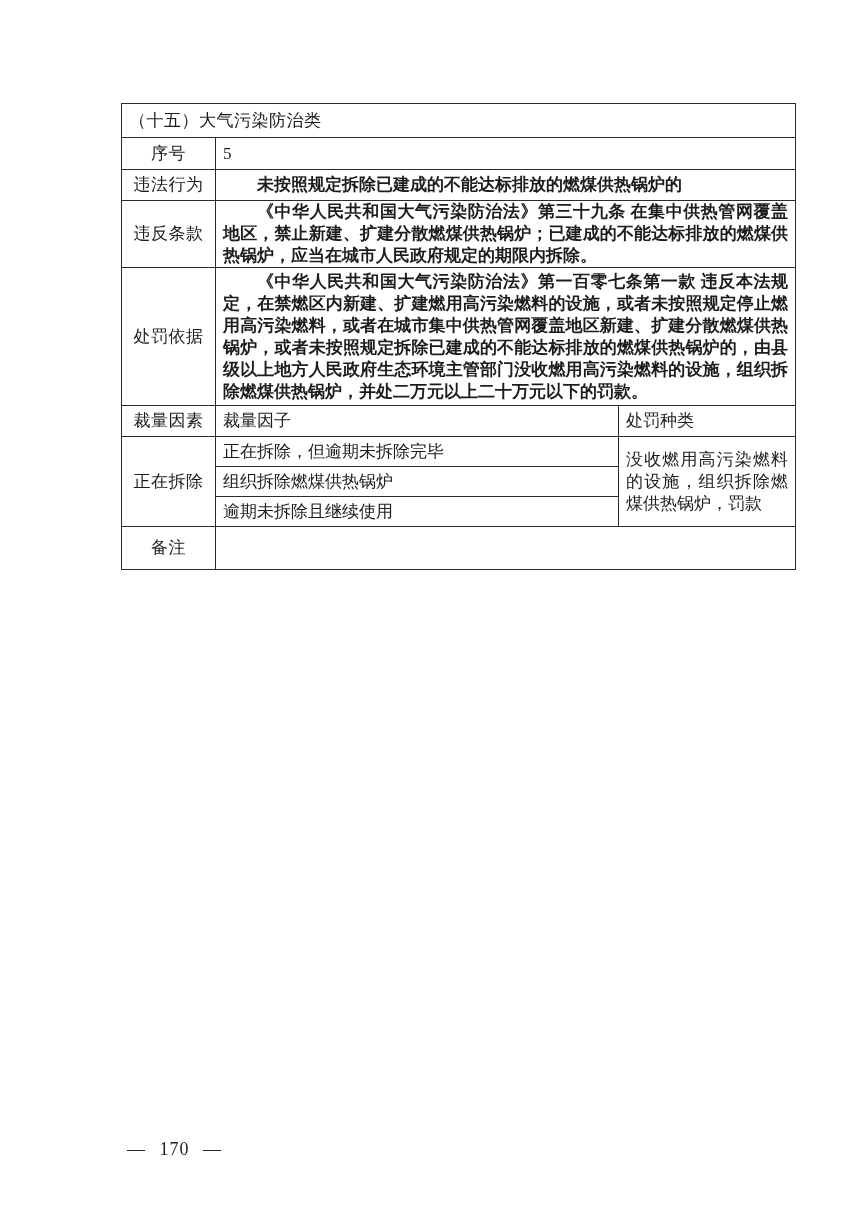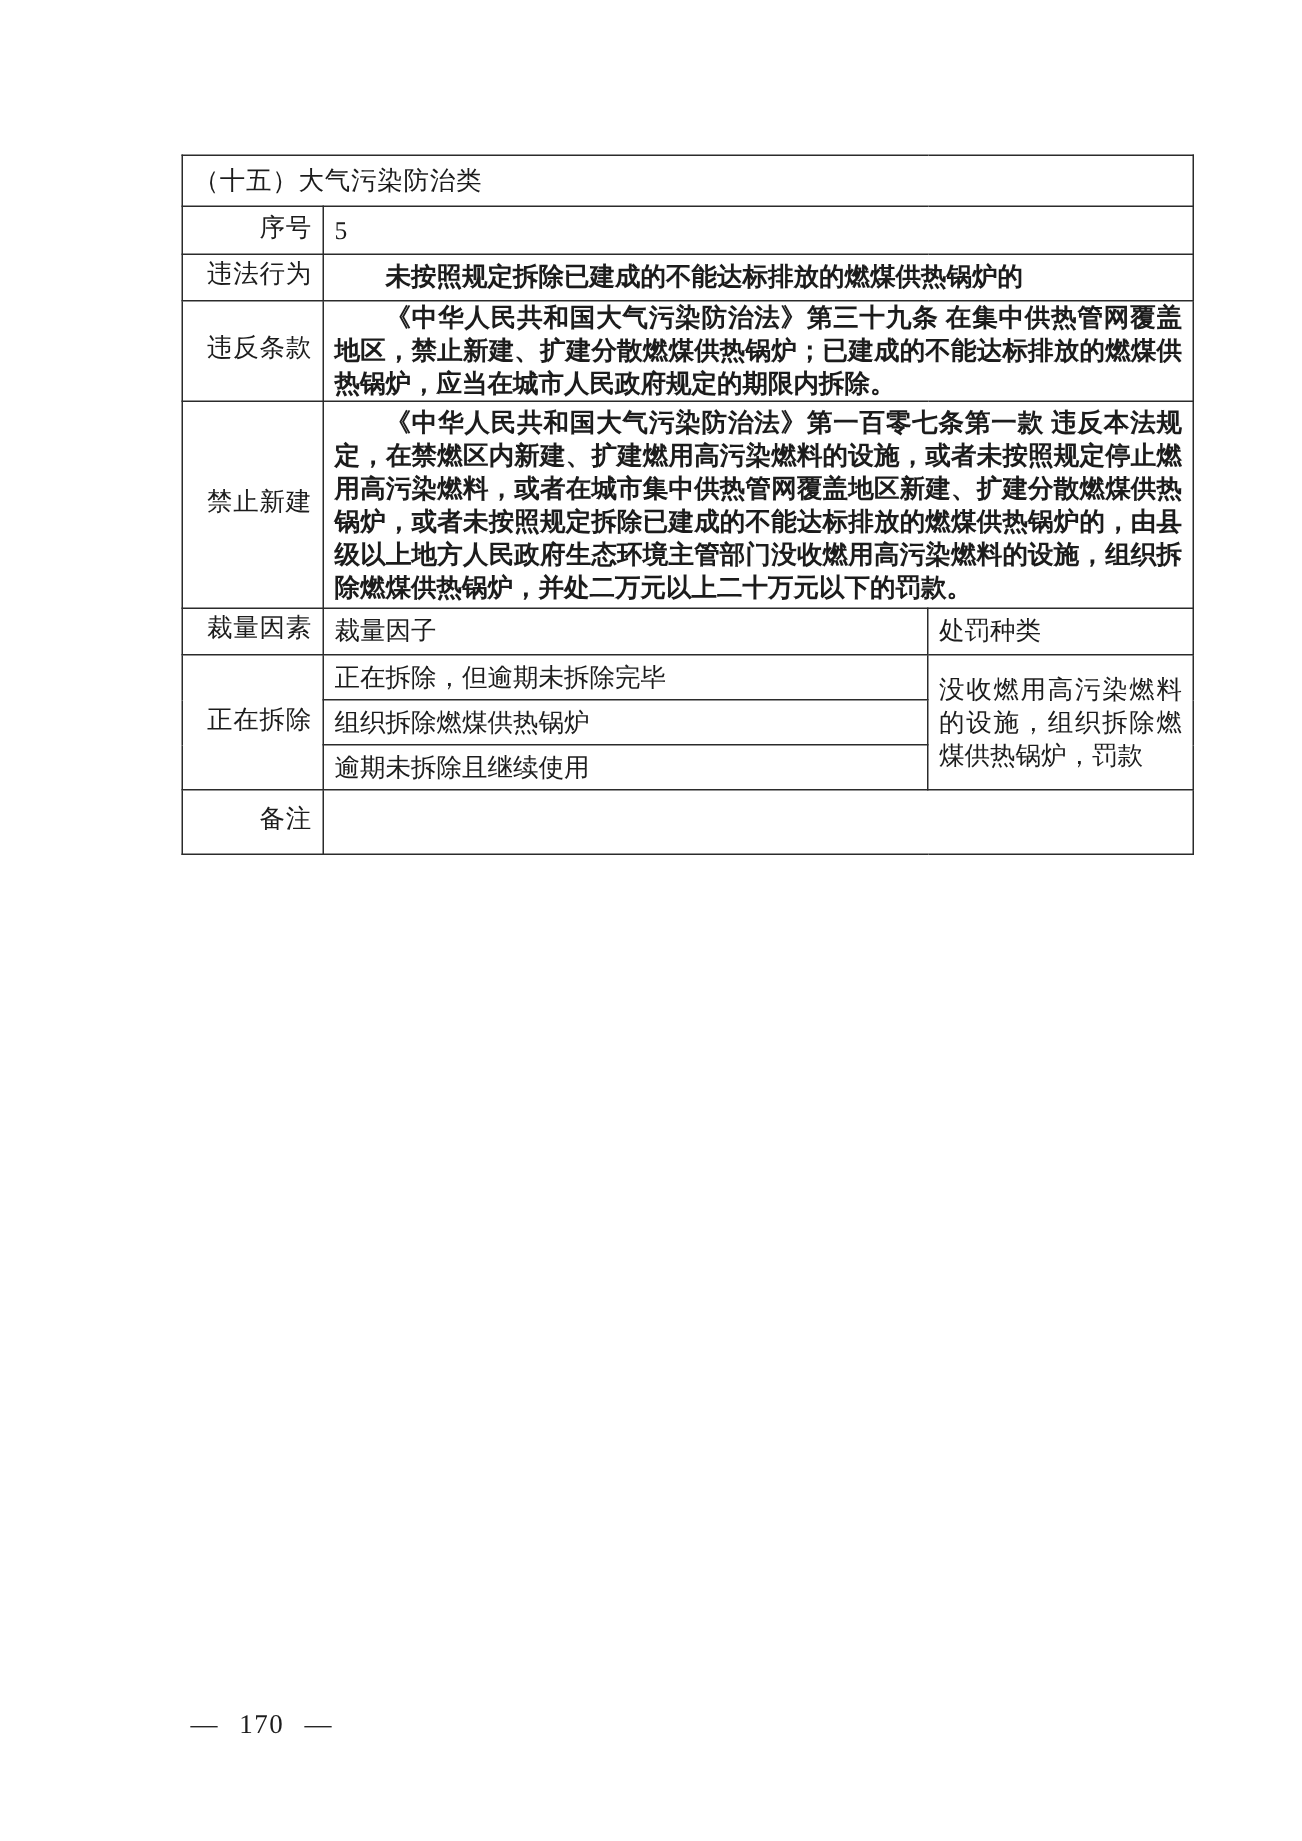--- a/index.html
+++ b/index.html
@@ -30,24 +30,23 @@
     border: 1.6px solid #2b2b2b;
     padding: 0 7px;
     font-size: 17px;
     line-height: 22px;
     vertical-align: middle;
     overflow: hidden;
     word-break: break-all;
   }
   td.label-cell {
     vertical-align: middle;
-    text-align: right;
+    text-align: center;
     letter-spacing: 0.5px;
     white-space: nowrap;
-    font-family: Liberation Mono, monospace;
   }
   td.category-cell {
     letter-spacing: 0.5px;
   }
   .para {
     text-indent: 2em;
     text-align: justify;
     font-weight: bold;
   }
   td.penalty-cell {
@@ -92,21 +91,21 @@
       <td class="label-cell">违法行为</td>
       <td colspan="2" class="para">未按照规定拆除已建成的不能达标排放的燃煤供热锅炉的</td>
     </tr>
 
     <tr style="height:63px">
       <td class="label-cell">违反条款</td>
       <td colspan="2" class="para">《中华人民共和国大气污染防治法》第三十九条 在集中供热管网覆盖地区，禁止新建、扩建分散燃煤供热锅炉；已建成的不能达标排放的燃煤供热锅炉，应当在城市人民政府规定的期限内拆除。</td>
     </tr>
 
     <tr style="height:138px">
-      <td class="label-cell">禁止新建</td>
+      <td class="label-cell">处罚依据</td>
       <td colspan="2" class="para">《中华人民共和国大气污染防治法》第一百零七条第一款 违反本法规定，在禁燃区内新建、扩建燃用高污染燃料的设施，或者未按照规定停止燃用高污染燃料，或者在城市集中供热管网覆盖地区新建、扩建分散燃煤供热锅炉，或者未按照规定拆除已建成的不能达标排放的燃煤供热锅炉的，由县级以上地方人民政府生态环境主管部门没收燃用高污染燃料的设施，组织拆除燃煤供热锅炉，并处二万元以上二十万元以下的罚款。</td>
     </tr>
 
     <tr style="height:31px">
       <td class="label-cell">裁量因素</td>
       <td>裁量因子</td>
       <td>处罚种类</td>
     </tr>
 
     <tr style="height:30px">

